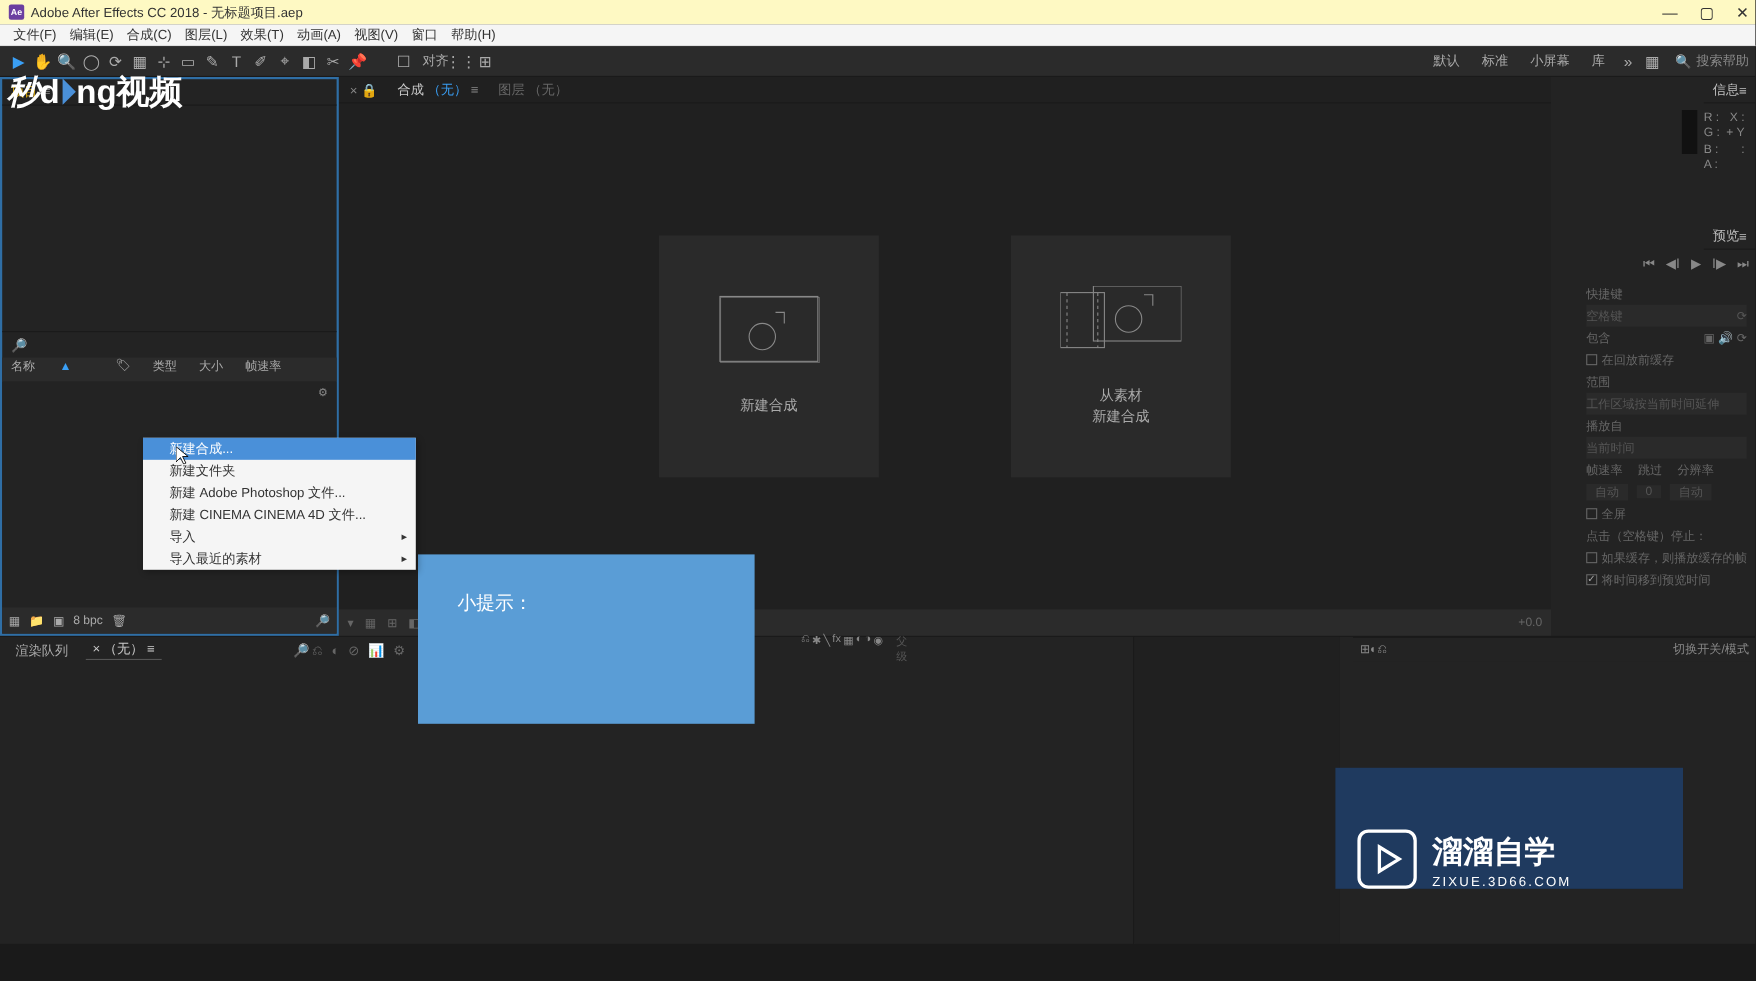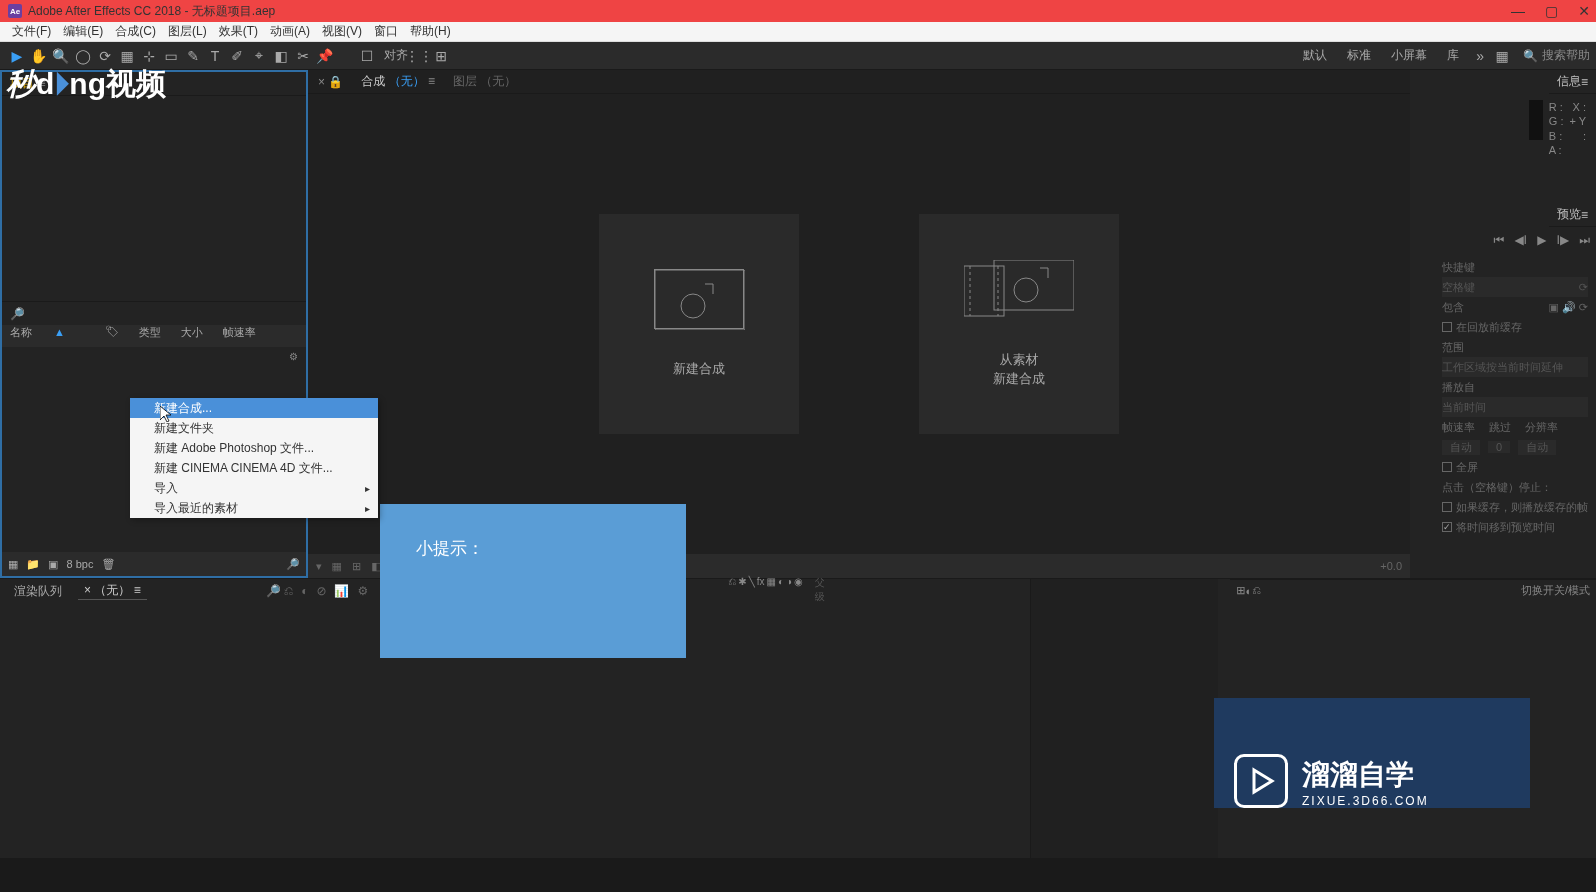--- a/index.html
+++ b/index.html
@@ -1,19 +1,19 @@
 <!DOCTYPE html>
 <html><head>
 <meta charset="utf-8">
 <style>
 * { margin: 0; padding: 0; box-sizing: border-box; font-family: "Microsoft YaHei", "SimSun", Arial, sans-serif; }
 body { background: #1a1a1a; color: #c0c0c0; width: 1596px; height: 892px; overflow: hidden; position: relative; font-size: 12px; }
 
 
-.titlebar { background: #ef4444; color: #333; height: 22px; display: flex; align-items: center; padding: 0 8px; position: relative; }
+.titlebar { background: #fef9c3; color: #333; height: 22px; display: flex; align-items: center; padding: 0 8px; position: relative; }
 .titlebar .app-icon { width: 14px; height: 14px; background: #6b3fa0; border-radius: 2px; margin-right: 6px; display: inline-flex; align-items: center; justify-content: center; color: #fff; font-size: 8px; font-weight: bold; }
 .titlebar .title { font-size: 12px; }
 .titlebar .win-controls { position: absolute; right: 6px; display: flex; gap: 20px; font-size: 14px; }
 
 
 .menubar { background: #f5f5f5; color: #333; height: 20px; display: flex; align-items: center; padding: 0 6px; border-bottom: 1px solid #ddd; }
 .menubar .menu-item { padding: 0 6px; font-size: 12px; cursor: pointer; }
 
 
 .toolbar { background: #2b2b2b; height: 28px; display: flex; align-items: center; padding: 0 6px; border-bottom: 1px solid #1a1a1a; }

